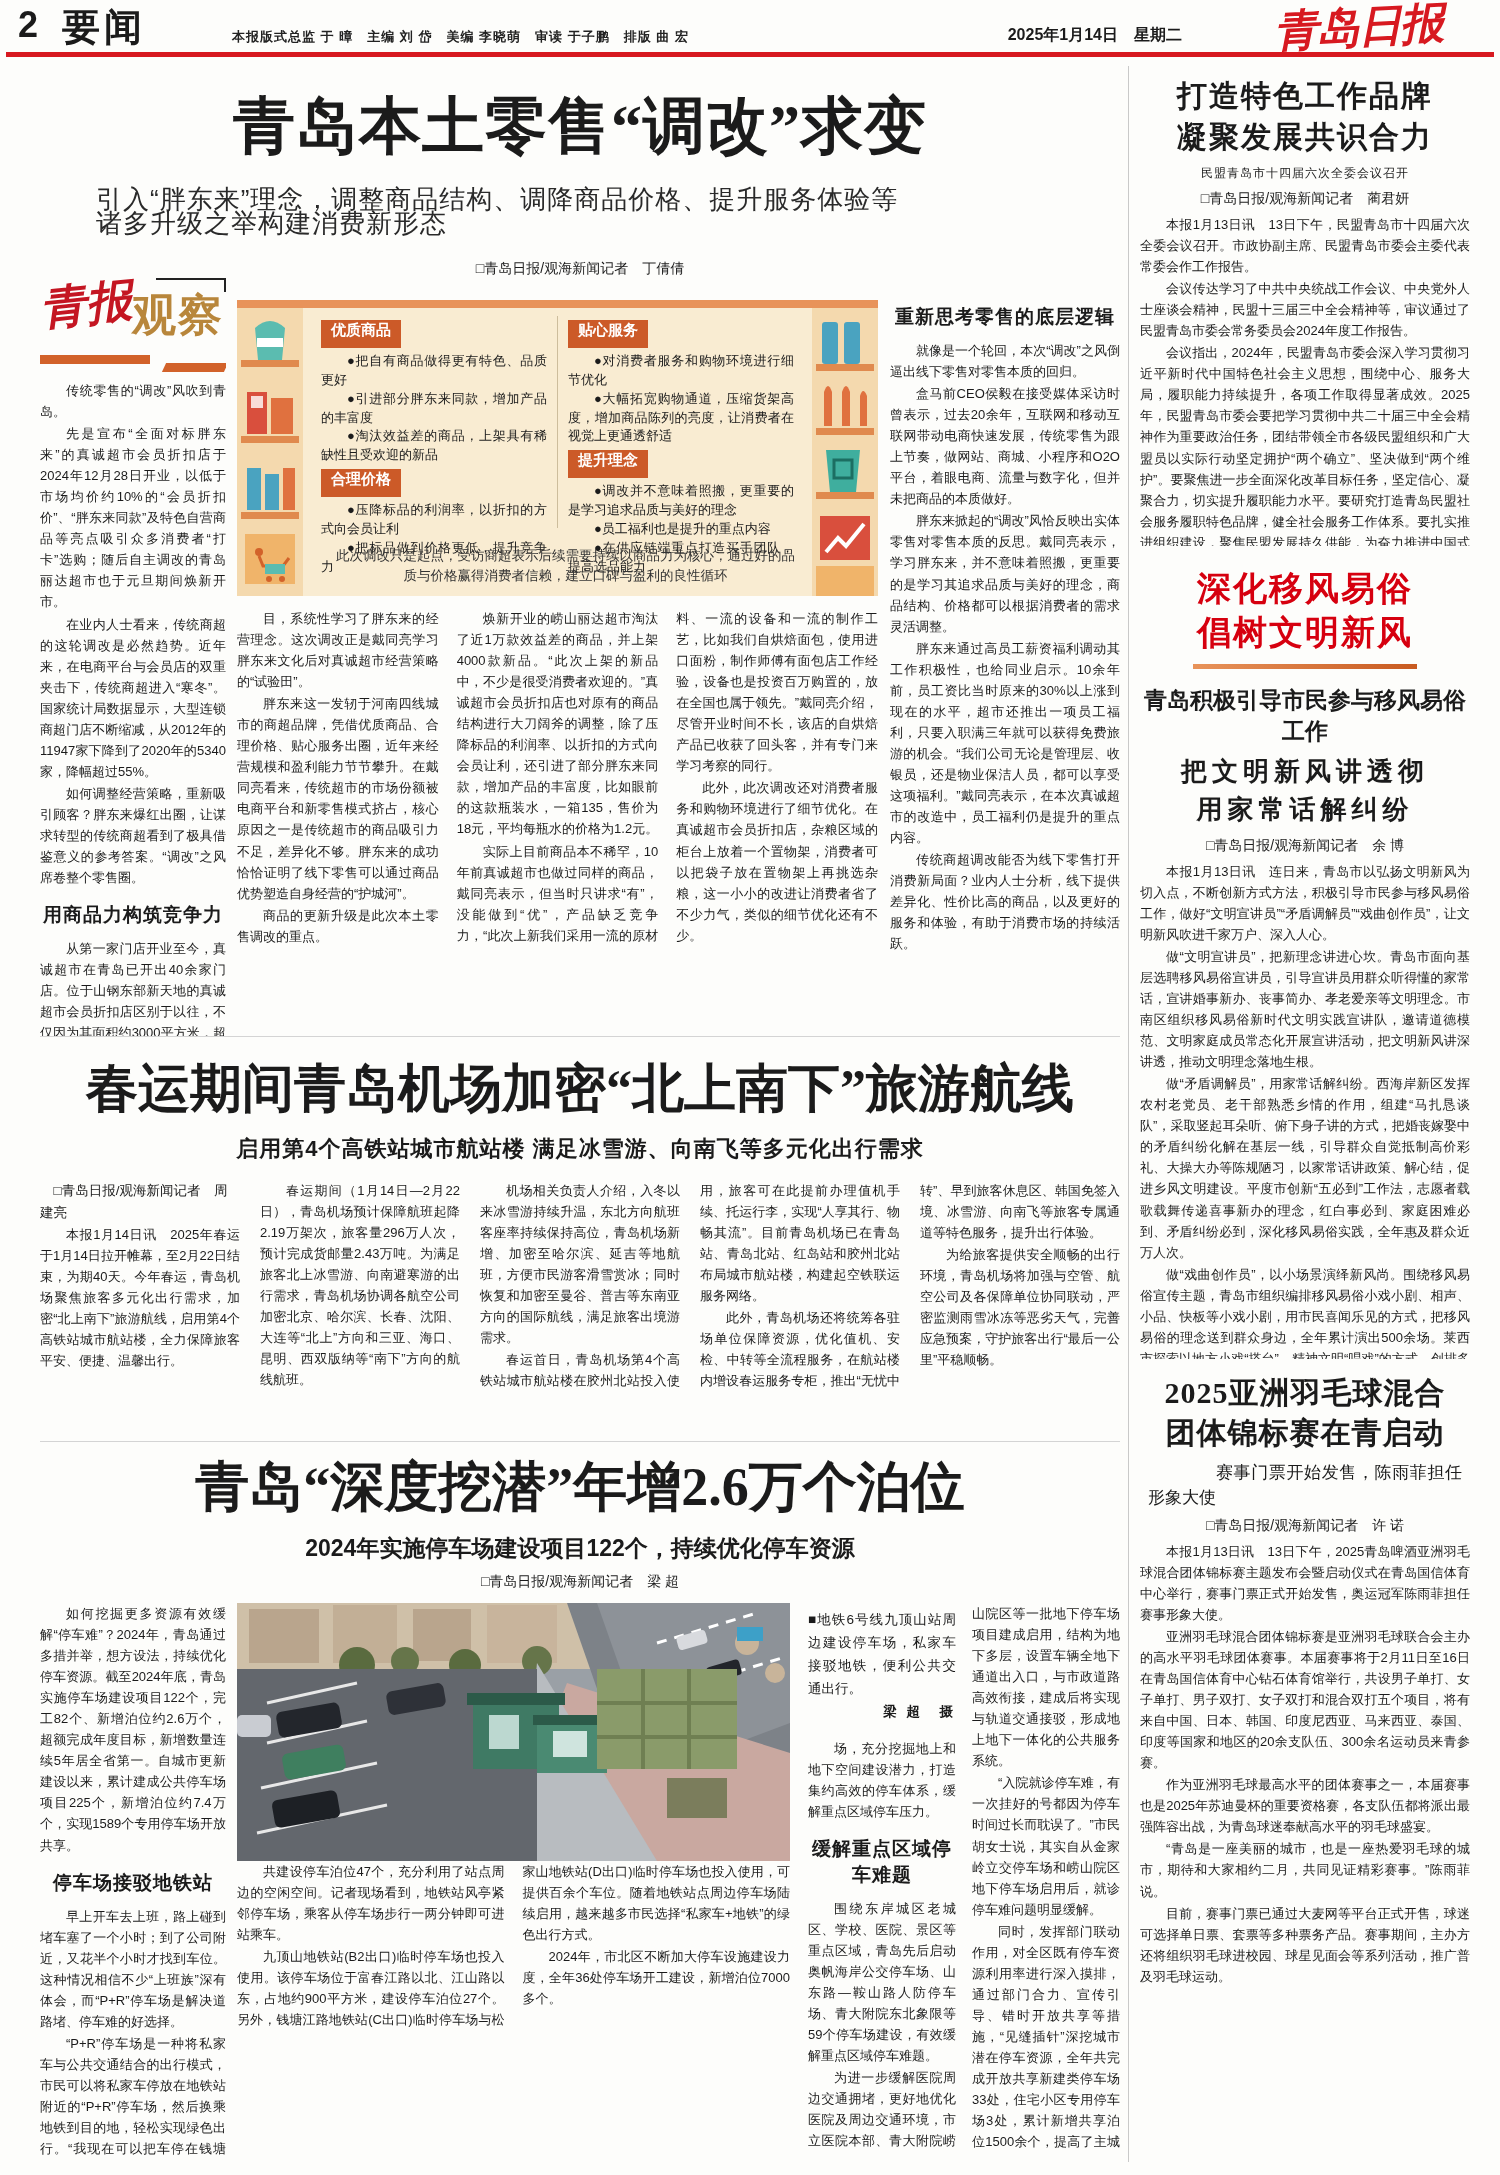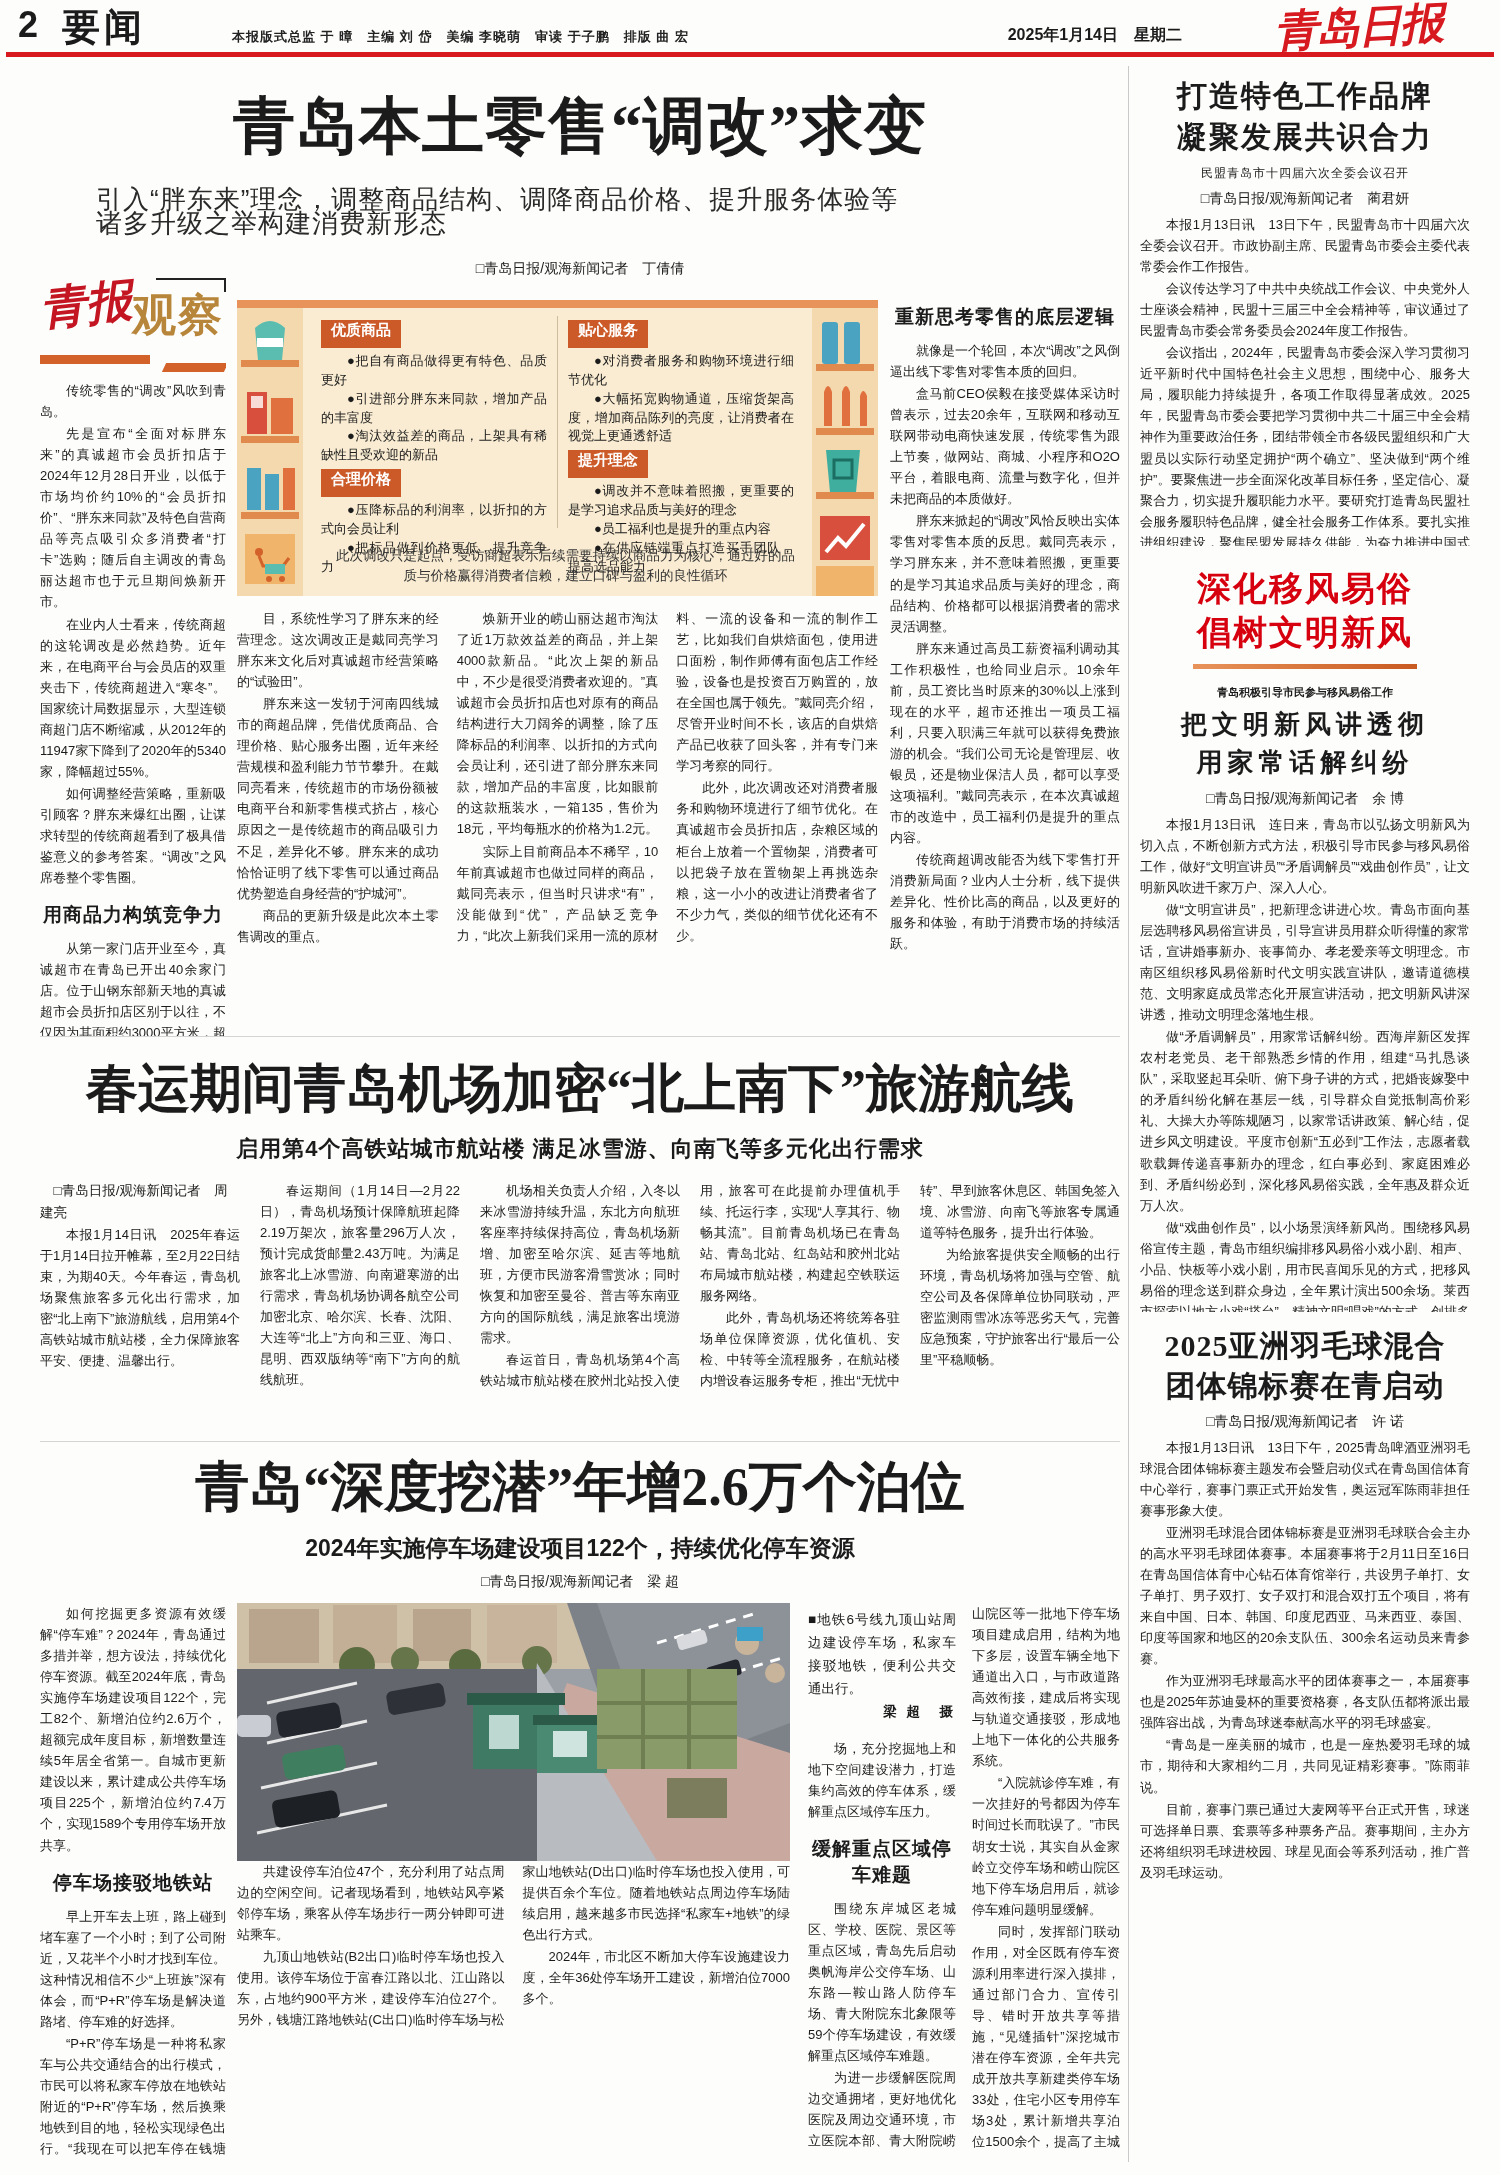--- a/index.html
+++ b/index.html
@@ -75,21 +75,21 @@
   .photo-cap{margin:6px 0 14px;font-size:13.5px;line-height:1.7;text-align:justify;}
   .photo-cap .credit{display:block;text-align:right;font-weight:bold;letter-spacing:3px;}
   
   .side{position:absolute;left:1140px;top:62px;width:330px;height:2102px;}
   .sd-h1{font-size:30px;font-weight:900;text-align:center;letter-spacing:2px;line-height:1.35;margin:14px 0 8px;}
   .sd-deck{font-size:12px;text-align:center;margin:2px 0 8px;letter-spacing:1px;}
   .sd-body{overflow:hidden;}
   .red-box{margin-top:20px;text-align:center;}
   .red-line{font-size:34px;font-weight:900;color:#d6000f;letter-spacing:2px;line-height:1.3;}
   .red-bar{width:224px;height:5px;margin:10px auto 16px;background:linear-gradient(90deg,#e8935a,#c85a20);}
-  .sd-deck2{font-size:11px;font-weight:bold;text-align:center;margin:4px 0 6px;}
+  .sd-deck2{font-size:23px;font-weight:bold;text-align:center;margin:4px 0 6px;}
   .sd-h2{font-size:26px;font-weight:900;text-align:center;letter-spacing:5px;line-height:1.45;margin:2px 0 8px;}
   .sd-h3{font-size:30px;font-weight:900;text-align:center;letter-spacing:1px;line-height:1.35;margin:10px 0 6px;}
   .sd-deck3{font-size:17px;margin:2px 8px 6px;line-height:1.5;text-indent:4em;text-align:justify;}
 </style>
 </head>
 <body>
 
 <div class="page">
 
   <div class="hdr">
@@ -361,20 +361,21 @@
           <p class="para">做“矛盾调解员”，用家常话解纠纷。西海岸新区发挥农村老党员、老干部熟悉乡情的作用，组建“马扎恳谈队”，采取竖起耳朵听、俯下身子讲的方式，把婚丧嫁娶中的矛盾纠纷化解在基层一线，引导群众自觉抵制高价彩礼、大操大办等陈规陋习，以家常话讲政策、解心结，促进乡风文明建设。平度市创新“五必到”工作法，志愿者载歌载舞传递喜事新办的理念，红白事必到、家庭困难必到、矛盾纠纷必到，深化移风易俗实践，全年惠及群众近万人次。</p>
           <p class="para">做“戏曲创作员”，以小场景演绎新风尚。围绕移风易俗宣传主题，青岛市组织编排移风易俗小戏小剧、相声、小品、快板等小戏小剧，用市民喜闻乐见的方式，把移风易俗的理念送到群众身边，全年累计演出500余场。莱西市探索以地方小戏“搭台”、精神文明“唱戏”的方式，创排多部移风易俗主题文艺作品，让文明新风深入人心。</p>
         </div>
     </div>
 
     <div style="margin-top:14px;">
       <div class="sd-h3 serif">
         <div>2025亚洲羽毛球混合</div>
         <div>团体锦标赛在青启动</div>
       </div>
+      <div class="sd-deck3">赛事门票开始发售，陈雨菲担任形象大使</div>
       <div class="byline">□青岛日报/观海新闻记者　许 诺</div>
       <div class="sd-body" style="height:560px;">
           <p class="para">本报1月13日讯　13日下午，2025青岛啤酒亚洲羽毛球混合团体锦标赛主题发布会暨启动仪式在青岛国信体育中心举行，赛事门票正式开始发售，奥运冠军陈雨菲担任赛事形象大使。</p>
           <p class="para">亚洲羽毛球混合团体锦标赛是亚洲羽毛球联合会主办的高水平羽毛球团体赛事。本届赛事将于2月11日至16日在青岛国信体育中心钻石体育馆举行，共设男子单打、女子单打、男子双打、女子双打和混合双打五个项目，将有来自中国、日本、韩国、印度尼西亚、马来西亚、泰国、印度等国家和地区的20余支队伍、300余名运动员来青参赛。</p>
           <p class="para">作为亚洲羽毛球最高水平的团体赛事之一，本届赛事也是2025年苏迪曼杯的重要资格赛，各支队伍都将派出最强阵容出战，为青岛球迷奉献高水平的羽毛球盛宴。</p>
           <p class="para">“青岛是一座美丽的城市，也是一座热爱羽毛球的城市，期待和大家相约二月，共同见证精彩赛事。”陈雨菲说。</p>
           <p class="para">目前，赛事门票已通过大麦网等平台正式开售，球迷可选择单日票、套票等多种票务产品。赛事期间，主办方还将组织羽毛球进校园、球星见面会等系列活动，推广普及羽毛球运动。</p>
         </div>
     </div>
 

